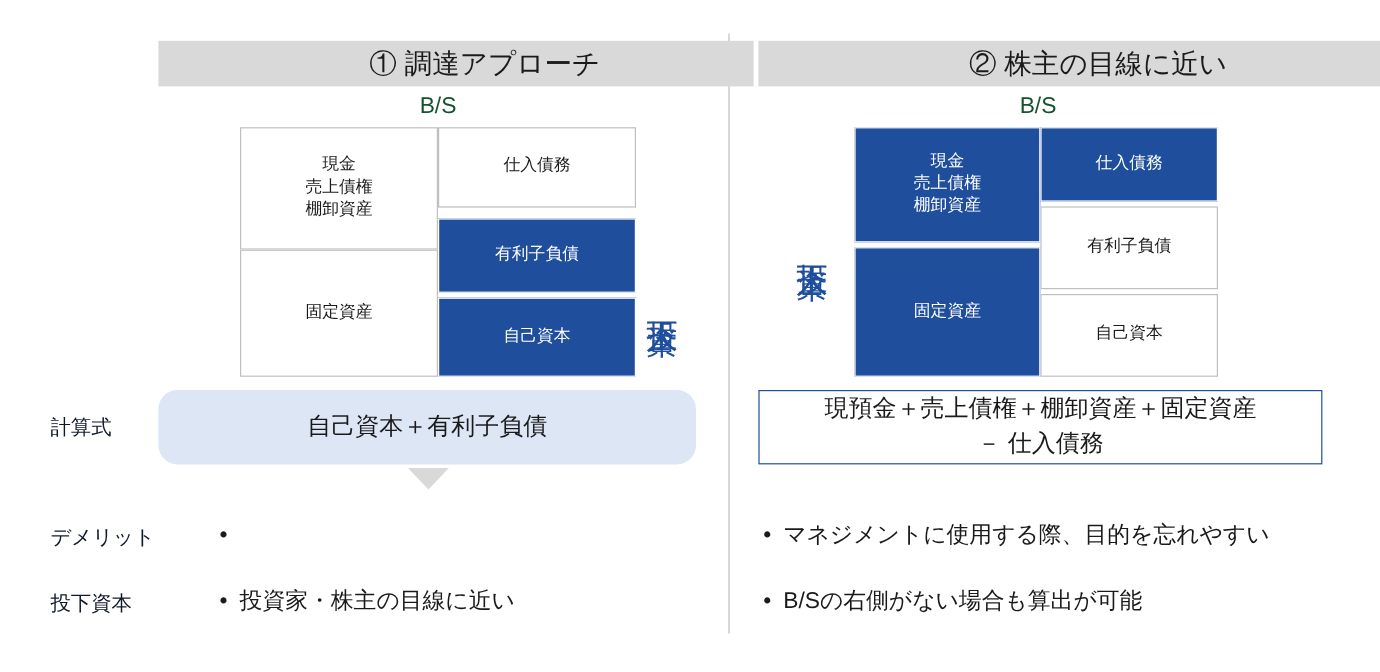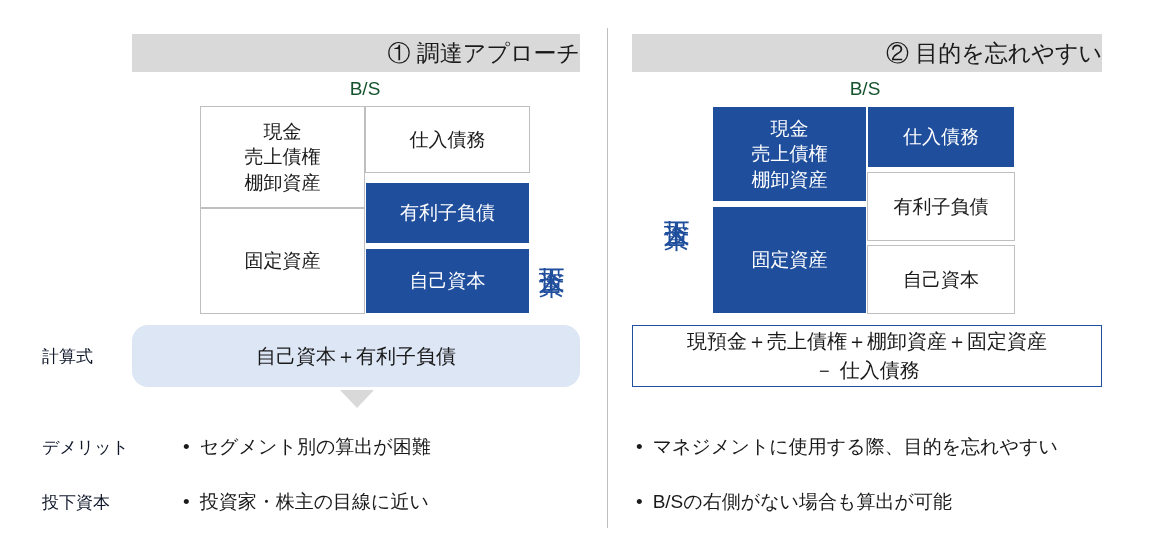--- a/index.html
+++ b/index.html
@@ -21,23 +21,24 @@
     width: 1150px;
     height: 560px;
   }
 
   
   .col-header {
     position: absolute;
     background: #d9d9d9;
     color: #1a1a1a;
     font-size: 23px;
-    text-align: right;
+    text-align: center;
     line-height: 38px;
     height: 38px;
+    padding-left: 48px;
   }
   #header-left  { left: 132px; top: 34px; width: 448px; }
   #header-right { left: 632px; top: 34px; width: 470px; }
 
   .bs-label {
     position: absolute;
     font-size: 19px;
     text-align: center;
     color: #14532d;
   }
@@ -58,22 +59,23 @@
   .cell {
     position: absolute;
     box-sizing: border-box;
     border: 1px solid #bfbfbf;
     background: #ffffff;
     color: #1a1a1a;
     display: flex;
     align-items: center;
     justify-content: center;
     text-align: center;
-    font-size: 19px;
+    font-size: 14px;
     line-height: 1.32;
+    font-family: Liberation Serif, serif;
   }
   .cell.filled {
     background: #1f4e9c;
     border: 1px solid #ffffff;
     color: #ffffff;
   }
 
   
   #l-assets-current { left: 200px; top: 106px;  width: 165px; height: 102px; }
   #l-assets-fixed   { left: 200px; top: 208px;  width: 165px; height: 106px; }
@@ -190,28 +192,27 @@
   <div class="row-label" id="label-formula">計算式</div>
   <div class="row-label" id="label-demerit">デメリット</div>
   <div class="row-label" id="label-merit">投下資本</div>
 
   <div class="formula" id="formula-left">自己資本＋有利子負債</div>
 
   <div id="arrow-down"></div>
 
   <div class="bullet" id="l-demerit">
     <span class="dot">•</span>
-    <span>セグメント別の算出が困難</span>
   </div>
   <div class="bullet" id="l-merit">
     <span class="dot">•</span>
     <span>投資家・株主の目線に近い</span>
   </div>
 
-  <div class="col-header" id="header-right">② 目的を忘れやすい</div>
+  <div class="col-header" id="header-right">② 株主の目線に近い</div>
 
   <div class="bs-label" id="bs-right">B/S</div>
 
   <div class="cell filled" id="r-assets-current">現金<br>売上債権<br>棚卸資産</div>
   <div class="cell filled" id="r-assets-fixed">固定資産</div>
   <div class="cell filled" id="r-payables">仕入債務</div>
   <div class="cell" id="r-debt">有利子負債</div>
   <div class="cell" id="r-equity">自己資本</div>
 
   <div class="vlabel" id="vlabel-right">投下資本</div>

